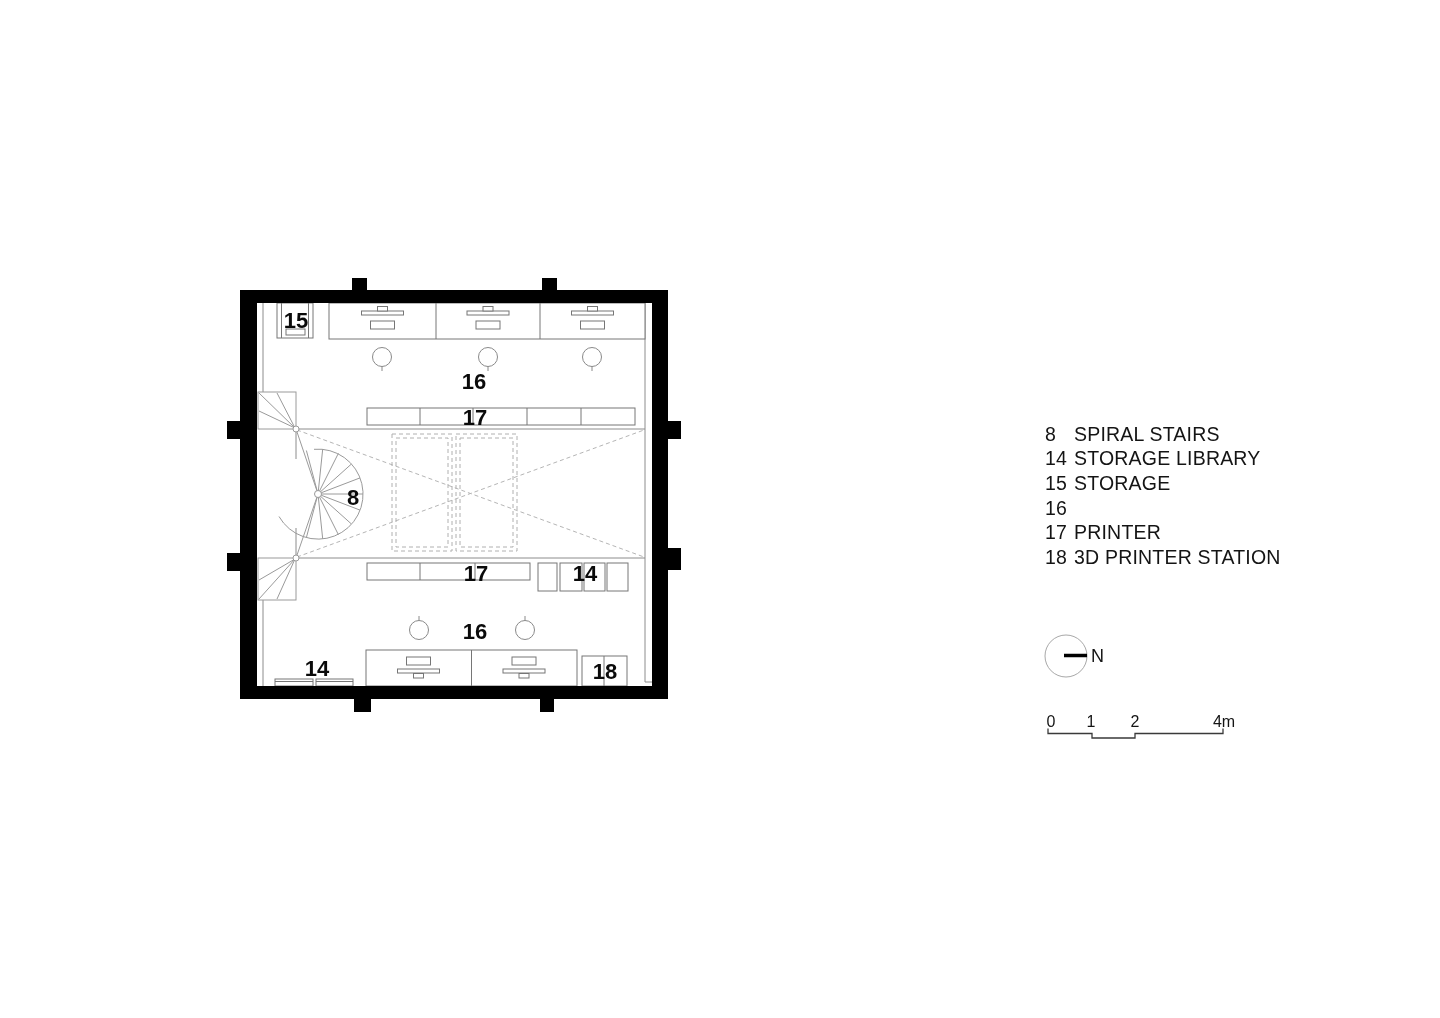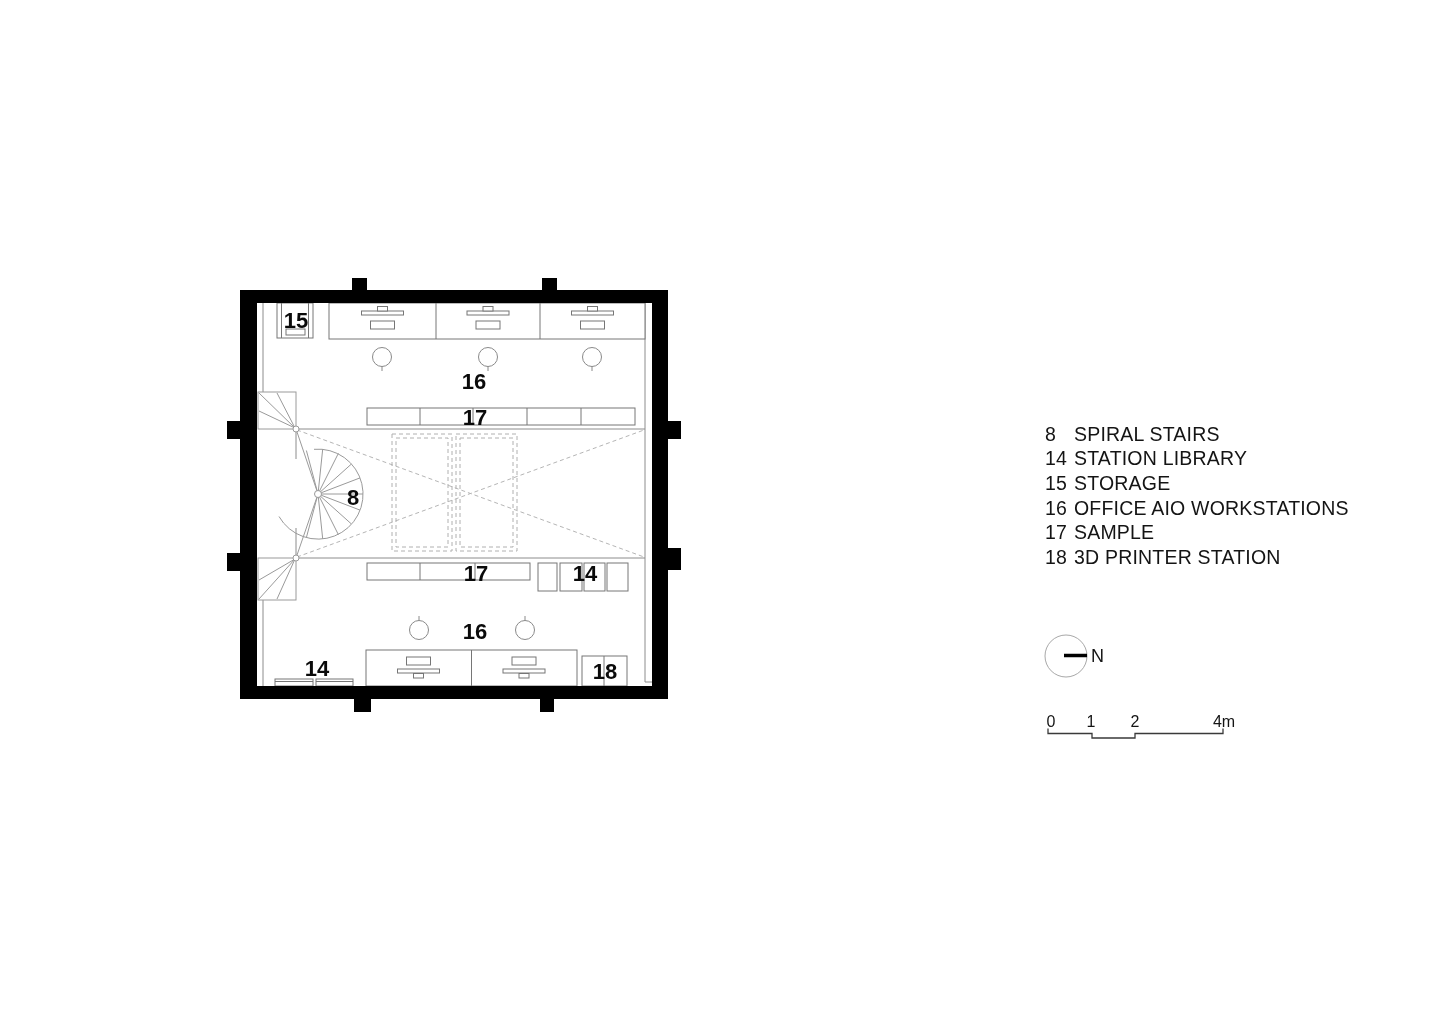--- a/index.html
+++ b/index.html
@@ -215,31 +215,30 @@
   </g>
 </svg>
 
 <div class="legend">
   <div class="legend-row">
     <span class="legend-num">8</span>
     <span class="legend-label">SPIRAL STAIRS</span>
   </div>
   <div class="legend-row">
     <span class="legend-num">14</span>
-    <span class="legend-label">STATION LIBRARY</span>
+    <span class="legend-label">STORAGE LIBRARY</span>
   </div>
   <div class="legend-row">
     <span class="legend-num">15</span>
     <span class="legend-label">STORAGE</span>
   </div>
   <div class="legend-row">
     <span class="legend-num">16</span>
-    <span class="legend-label">OFFICE AIO WORKSTATIONS</span>
   </div>
   <div class="legend-row">
     <span class="legend-num">17</span>
-    <span class="legend-label">SAMPLE</span>
+    <span class="legend-label">PRINTER</span>
   </div>
   <div class="legend-row">
     <span class="legend-num">18</span>
     <span class="legend-label">3D PRINTER STATION</span>
   </div>
 </div>
 
 </body></html>

